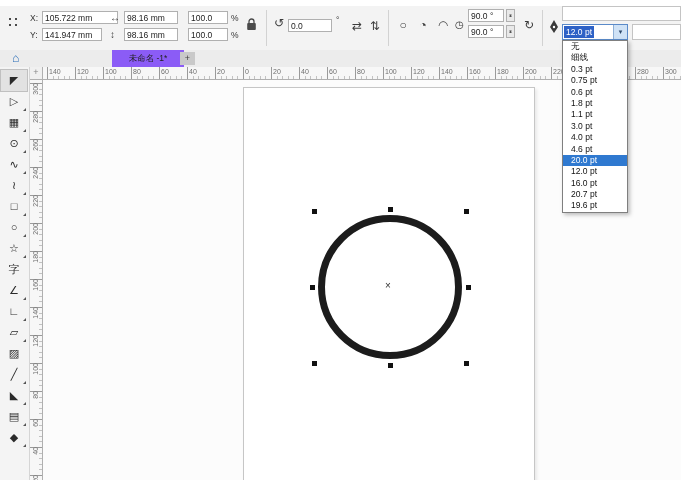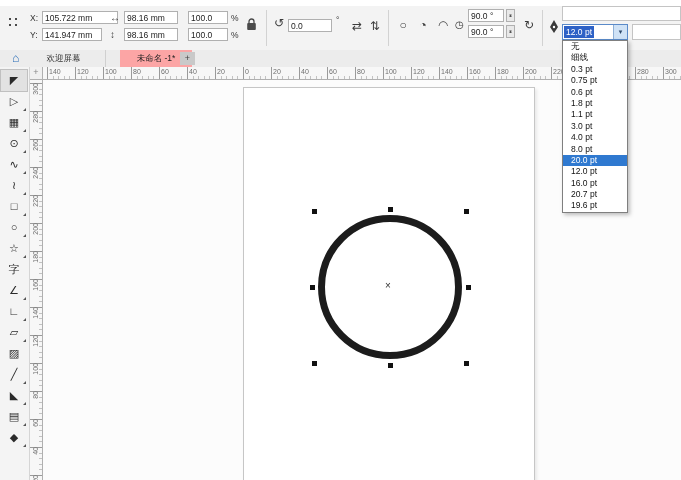--- a/index.html
+++ b/index.html
@@ -31,21 +31,21 @@
                 border-left:1px solid #8fb0d6;display:flex;align-items:center;justify-content:center;
                 font-size:7px;color:#2f4a6b;box-sizing:border-box;}
   
   .tabbar{position:absolute;left:0;top:50px;width:681px;height:17px;background:#ececec;
           border-bottom:1px solid #c9c9c9;}
   .tabbar *{position:absolute;}
   .home{left:4px;top:1px;width:16px;height:15px;font-size:12px;color:#2a6db8;line-height:15px;text-align:center;}
   .tab{top:0;height:17px;display:flex;align-items:center;justify-content:center;
        font-size:8.5px;color:#333;box-sizing:border-box;}
   .tab.welcome{left:22px;width:84px;border-right:1px solid #d0d0d0;background:#ececec;}
-  .tab.doc{left:120px;width:72px;background:#fca5a5;color:#222;}
+  .tab.doc{left:112px;width:72px;background:#8b5cf6;color:#222;}
   .plusbtn{left:180px;top:2px;width:15px;height:13px;background:#c9c9c9;color:#444;
            font-size:9px;line-height:13px;text-align:center;}
   
   .hruler{position:absolute;left:43px;top:67px;width:638px;height:13px;background-color:#f7f7f7;
     border-bottom:1px solid #b0b0b0;box-sizing:border-box;overflow:hidden;
     background-image:
       repeating-linear-gradient(to right,#9a9a9a 0 1px,transparent 1px 28px),
       repeating-linear-gradient(to right,#c2c2c2 0 1px,transparent 1px 5.6px);
     background-size:100% 13px,100% 4px;background-position:4px 0,4px 9px;background-repeat:no-repeat;}
   .hl{position:absolute;top:1px;font-size:7px;color:#6f6f6f;}
@@ -172,23 +172,20 @@
           <span>▾</span>
         </span>
     </div>
 
     <div class="blankfield" style="left:632px;top:18px;width:49px;height:16px;"></div>
   </div>
 
   <div class="tabbar">
     <div class="home">
         <span>⌂</span>
-      </div>
-    <div class="tab welcome">
-        <span>欢迎屏幕</span>
       </div>
     <div class="tab doc">
         <span>未命名 -1*</span>
       </div>
     <div class="plusbtn">+</div>
   </div>
 
   <div class="toolbox">
       <div class="tool active">
         <span class="tg">◤</span>
@@ -308,21 +305,21 @@
   <div class="dropdown">
       <div class="dd-item">无</div>
       <div class="dd-item">细线</div>
       <div class="dd-item">0.3 pt</div>
       <div class="dd-item">0.75 pt</div>
       <div class="dd-item">0.6 pt</div>
       <div class="dd-item">1.8 pt</div>
       <div class="dd-item">1.1 pt</div>
       <div class="dd-item">3.0 pt</div>
       <div class="dd-item">4.0 pt</div>
-      <div class="dd-item">8.0 pt</div>
+      <div class="dd-item">4.6 pt</div>
       <div class="dd-item selected">20.0 pt</div>
       <div class="dd-item">12.0 pt</div>
       <div class="dd-item">16.0 pt</div>
       <div class="dd-item">20.7 pt</div>
       <div class="dd-item">19.6 pt</div>
     </div>
 
 </div>
 
 </body></html>

